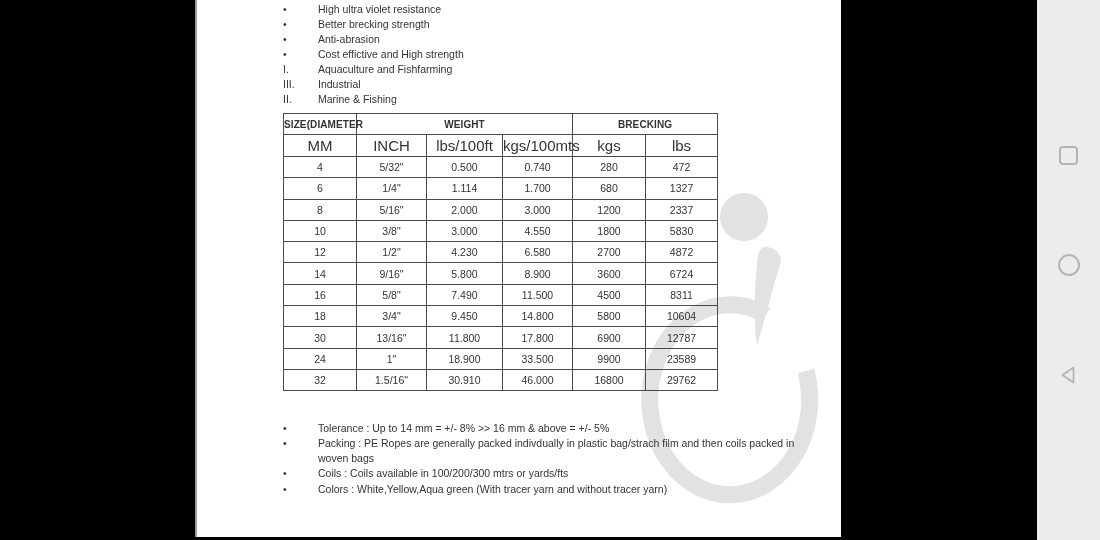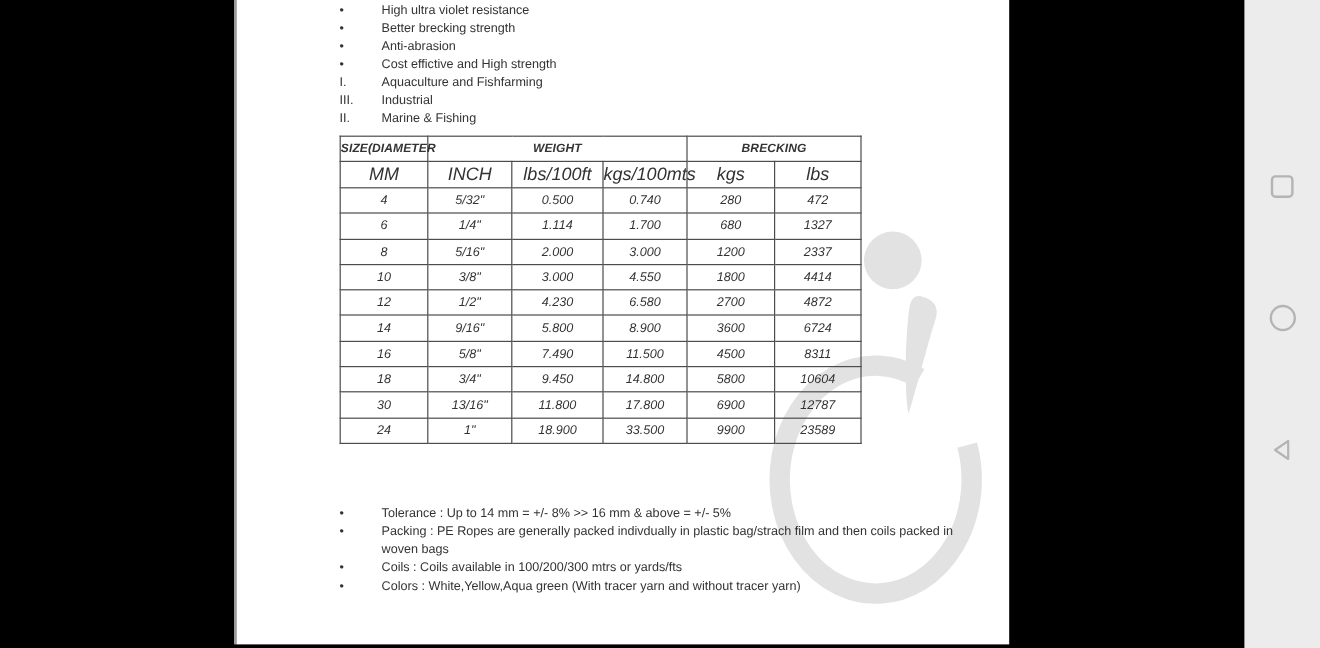--- a/index.html
+++ b/index.html
@@ -16,21 +16,21 @@
   .watermark{position:absolute;left:0;top:0;z-index:0;}
 
   
   .features{position:absolute;left:86px;top:1px;z-index:1;}
   .line{display:flex;height:15.1px;align-items:center;}
   .marker{width:35px;font-size:10.5px;color:#333;flex:none;}
   .ltext{font-size:10.5px;color:#333;white-space:pre-line;}
 
   
   .spec-table{position:absolute;left:86px;top:113px;width:434px;z-index:1;
-              border-collapse:collapse;table-layout:fixed;background:transparent;font-style:italic;}
+              border-collapse:collapse;table-layout:fixed;background:transparent;}
   .spec-table th,.spec-table td{border:1px solid #4c4c4c;text-align:center;
               vertical-align:middle;padding:0;color:#333;}
   .hgroup{font-size:10px;font-weight:bold;height:20px;letter-spacing:.1px;}
   .sub{font-size:15px;font-weight:normal;height:21px;}
   .spec-table td{font-size:10.5px;height:20.3px;}
 
   
   .notes{position:absolute;left:86px;top:421px;z-index:1;width:520px;}
   .notes .line{height:auto;min-height:15.15px;align-items:flex-start;}
   .notes .marker,.notes .ltext{line-height:15.15px;}
@@ -139,21 +139,21 @@
             <td>3.000</td>
             <td>1200</td>
             <td>2337</td>
           </tr>
           <tr style="height: 16px;">
             <td>10</td>
             <td>3/8"</td>
             <td>3.000</td>
             <td>4.550</td>
             <td>1800</td>
-            <td>4414</td>
+            <td>5830</td>
           </tr>
           <tr style="height: 21.3px;">
             <td>12</td>
             <td>1/2"</td>
             <td>4.230</td>
             <td>6.580</td>
             <td>2700</td>
             <td>4872</td>
           </tr>
           <tr style="height: 21.3px;">
@@ -188,20 +188,28 @@
             <td>6900</td>
             <td>12787</td>
           </tr>
           <tr style="height: 21.3px;">
             <td>24</td>
             <td>1"</td>
             <td>18.900</td>
             <td>33.500</td>
             <td>9900</td>
             <td>23589</td>
+          </tr>
+          <tr style="height: 21.3px;">
+            <td>32</td>
+            <td>1.5/16"</td>
+            <td>30.910</td>
+            <td>46.000</td>
+            <td>16800</td>
+            <td>29762</td>
           </tr>
         </tbody>
     </table>
 
     <div class="notes">
         <div class="line">
           <span class="marker">•</span>
           <span class="ltext">Tolerance : Up to 14 mm = +/- 8% &gt;&gt; 16 mm &amp; above = +/- 5%</span>
         </div>
         <div class="line">

